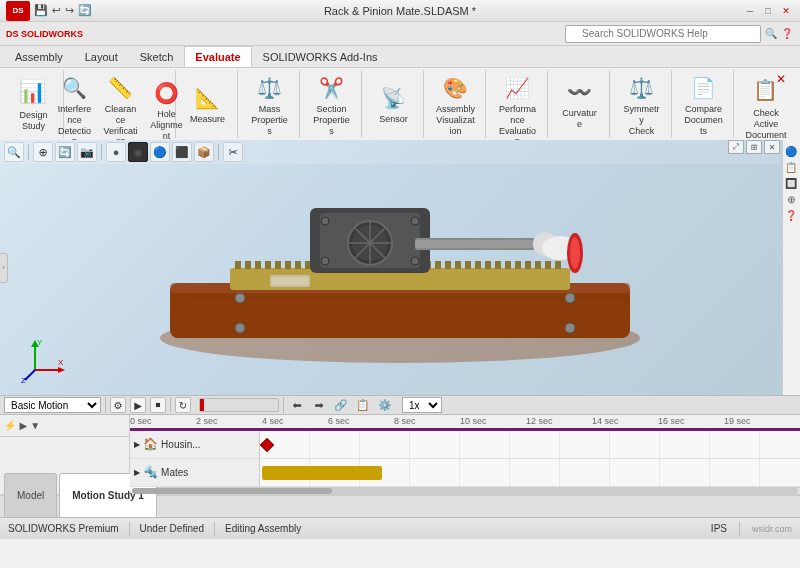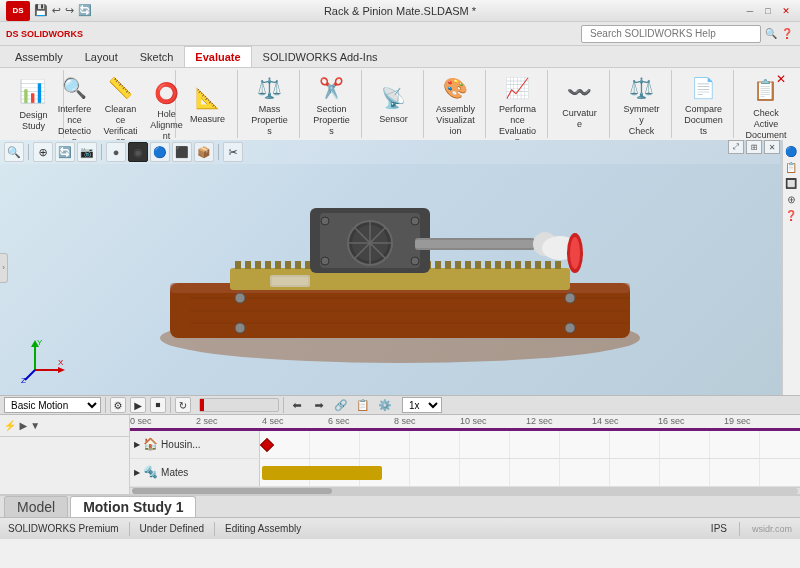--- a/index.html
+++ b/index.html
@@ -315,22 +315,22 @@
     
     #bottom-tabs {
       height: 22px;
       background: #e0e0e0;
       display: flex;
       align-items: flex-end;
       padding: 0 4px;
       border-top: 1px solid #ccc;
     }
     .bottom-tab {
-      padding: 2px 12px;
-      font-size: 14px;
+      padding: 16px 12px;
+      font-size: 10px;
       cursor: pointer;
       background: #d0d0d0;
       border: 1px solid #bbb;
       border-bottom: none;
       border-radius: 3px 3px 0 0;
       color: #444;
       margin-right: 2px;
       text-align: right;
     }
     .bottom-tab.active {
@@ -437,21 +437,21 @@
   <div class="title-right">
     <div class="win-btn">─</div>
     <div class="win-btn">□</div>
     <div class="win-btn" style="color:#c00;">✕</div>
   </div>
 </div>
 
 <div id="quick-access">
   <span style="font-size:9px;font-weight:bold;color:#c00;">DS SOLIDWORKS</span>
   <div id="search-bar">
-    <input id="search-input" style="height: 18px; width: 180px; border: 1px solid rgb(170, 170, 170); border-radius: 2px; padding: 0px 8px; font-size: 10px; background: white; color: rgb(153, 153, 153);" placeholder="Search SOLIDWORKS Help">
+    <input id="search-input" style="height: 18px; width: 196px; border: 1px solid rgb(170, 170, 170); border-radius: 2px; padding: 0px 16px; font-size: 10px; background: white; color: rgb(153, 153, 153);" placeholder="Search SOLIDWORKS Help">
     <span style="font-size:10px;cursor:pointer;color:#666;">🔍</span>
     <span style="font-size:10px;cursor:pointer;color:#666;">❓</span>
   </div>
 </div>
 
 <div id="ribbon-tabs">
   <div class="ribbon-tab">Assembly</div>
   <div class="ribbon-tab">Layout</div>
   <div class="ribbon-tab">Sketch</div>
   <div class="ribbon-tab active">Evaluate</div>

